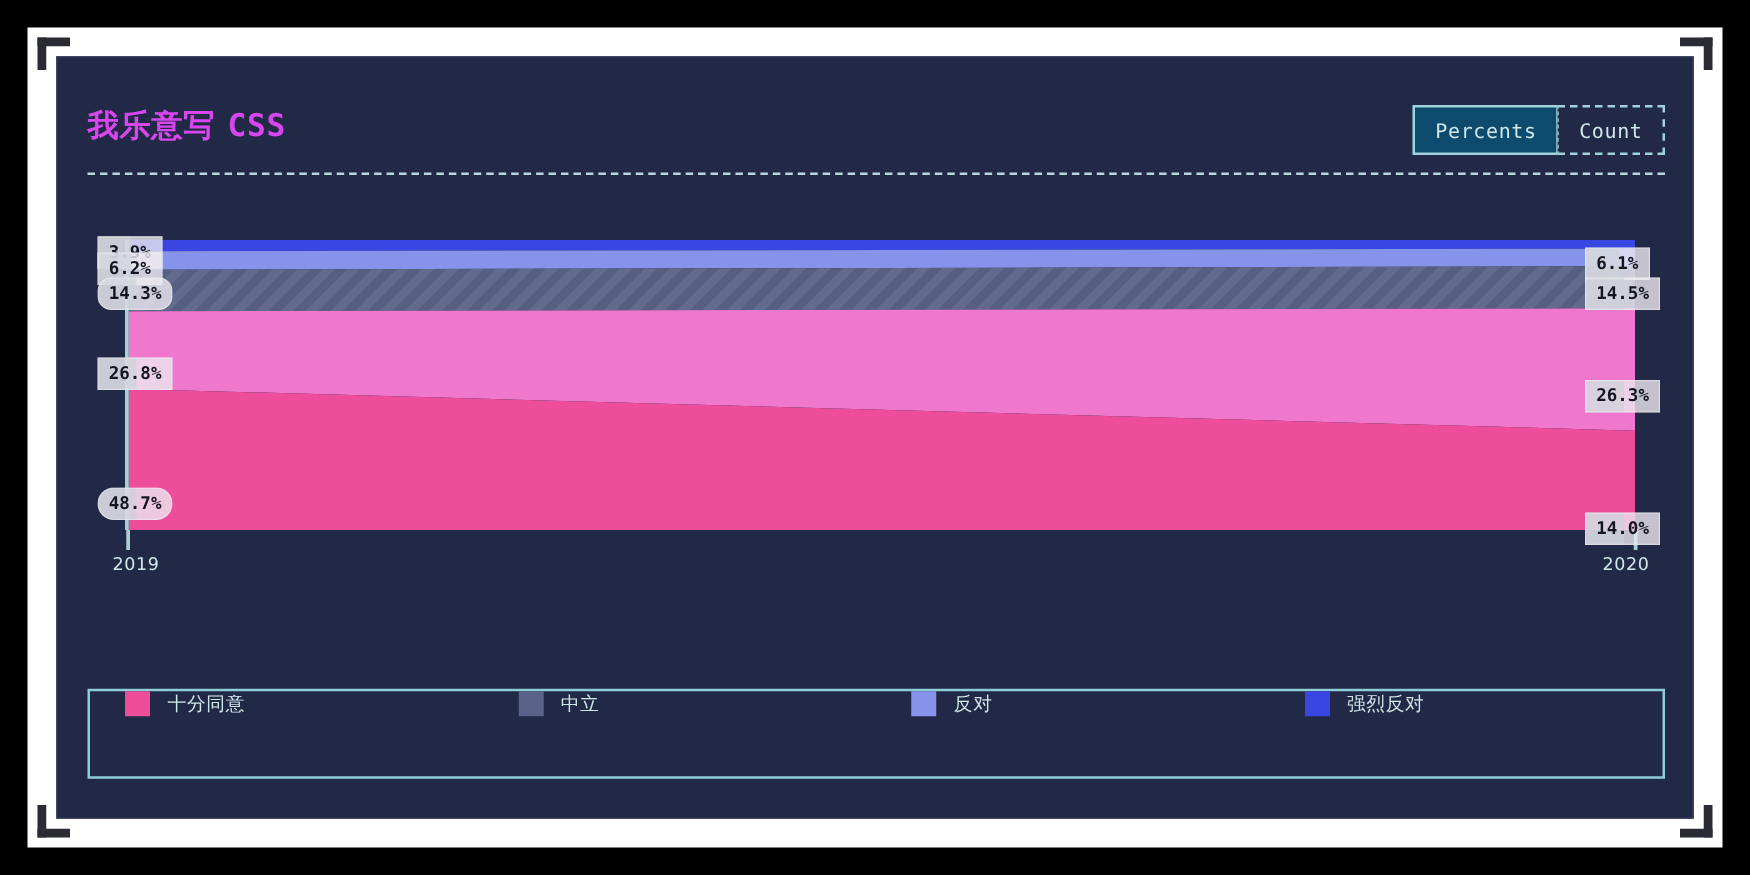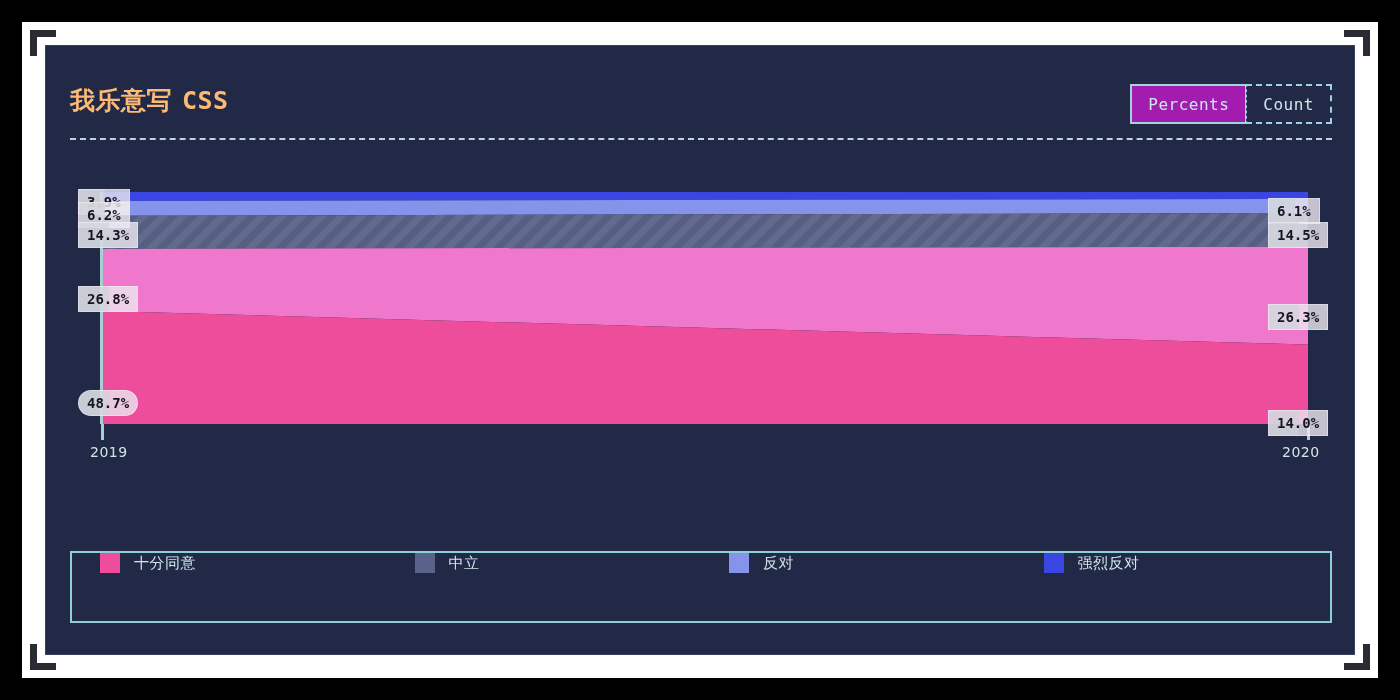--- a/index.html
+++ b/index.html
@@ -68,38 +68,38 @@
     left: 24px; top: 18px;
     width: 1262px; height: 76px;
     border-bottom: 2px dashed #b9d6dd;
     box-sizing: border-box;
   }
   .title {
     position: absolute;
     left: 0; top: 20px;
     font-size: 25px;
     font-weight: bold;
-    color: #fdba74;
+    color: #d946ef;
     letter-spacing: 0.5px;
     white-space: nowrap;
   }
   .title .tpart { display: inline-block; }
   .title .tpart.latin { margin-left: 10px; font-family: "DejaVu Sans Mono", monospace; }
 
   .toggle-group {
     position: absolute;
     right: 0; top: 20px;
     display: flex;
     height: 40px;
   }
   .toggle-btn {
     font-family: "DejaVu Sans Mono", monospace;
     font-size: 16px;
     color: #cfe6ea;
-    background: #a21caf;
+    background: #0c4a6e;
     padding: 0 16px;
     display: flex;
     align-items: center;
     justify-content: center;
     box-sizing: border-box;
     cursor: pointer;
     letter-spacing: 0.5px;
   }
   .toggle-btn.active {
     border: 2px solid #9fd2da;
@@ -244,21 +244,21 @@
       </svg>
 
       <div class="axis-tick" style="left:31px;"></div>
       <div class="axis-tick" style="left:1237px;"></div>
 
       <div class="axis-label" style="left:20px;">2019</div>
       <div class="axis-label" style="left:1212px;">2020</div>
 
       <div class="dp-label" style="left:8px; top:43px;">3.9%</div>
       <div class="dp-label" style="left:8px; top:56px;">6.2%</div>
-      <div class="dp-label" style="left:8px; top:76px;">14.3%</div>
+      <div class="dp-label" style="left:8px; top:76px;border-radius:11px;">14.3%</div>
       <div class="dp-label" style="left:8px; top:140px;">26.8%</div>
       <div class="dp-label" style="left:8px; top:244px;border-radius:13px;">48.7%</div>
 
       <div class="dp-label right" style="left:1198px; top:52px;">6.1%</div>
       <div class="dp-label right" style="left:1198px; top:76px;">14.5%</div>
       <div class="dp-label right" style="left:1198px; top:158px;">26.3%</div>
       <div class="dp-label right" style="left:1198px; top:264px;">14.0%</div>
     </div>
 
     <div class="legend">

